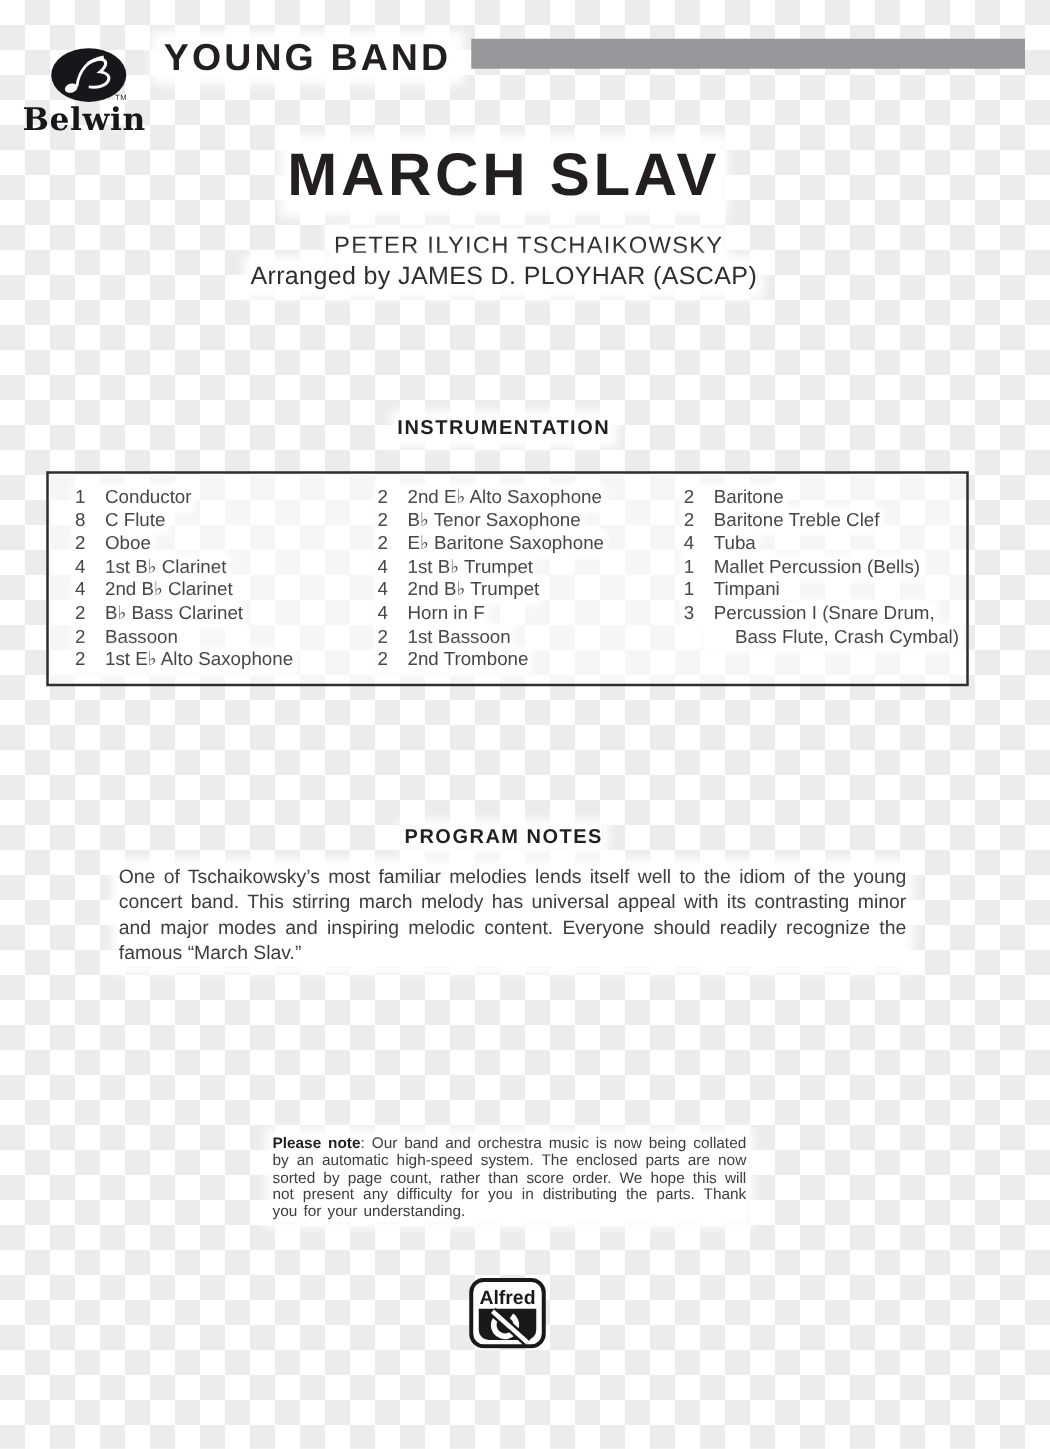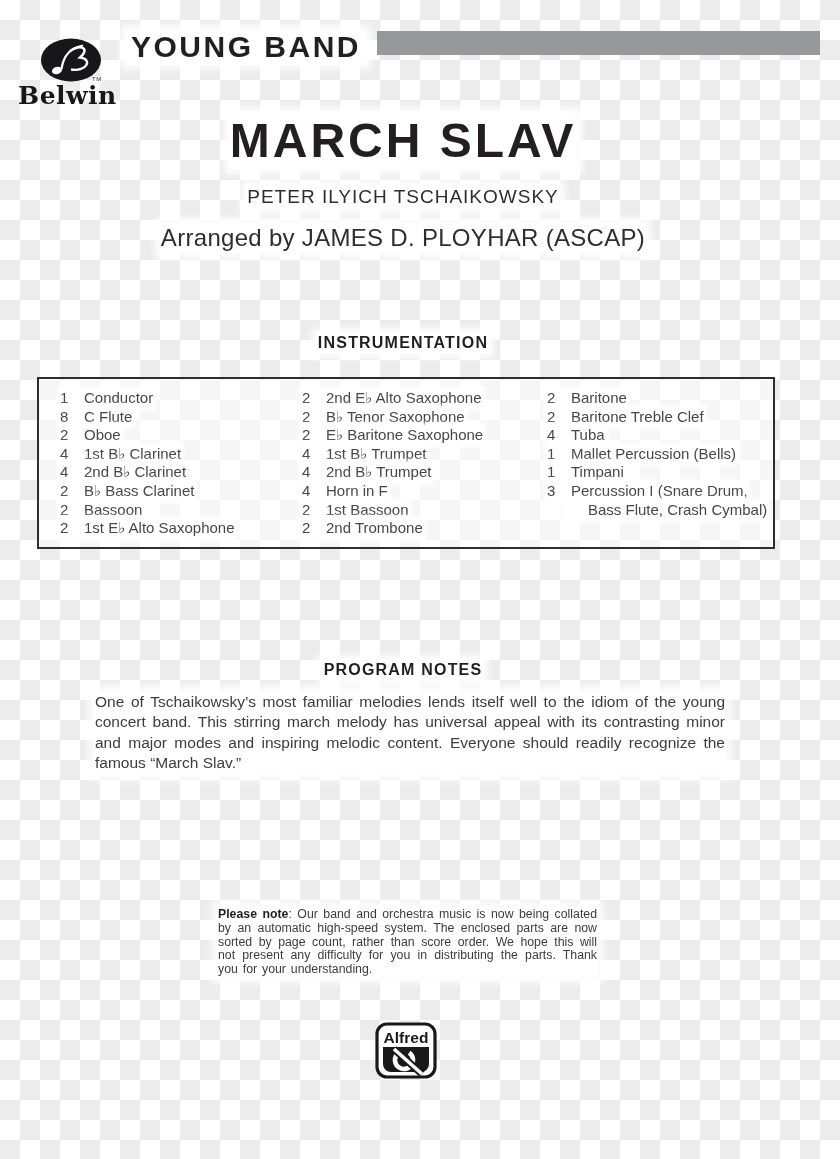--- a/index.html
+++ b/index.html
@@ -25,22 +25,22 @@
   .series-row{position:absolute;left:127px;top:31px;width:693px;height:34px;display:flex;align-items:flex-start;}
   .series-label{
     font-size:30px;font-weight:bold;color:#231f20;letter-spacing:2.5px;
     line-height:32px;padding:0 4px;
   }
   .series-bar{flex:1;height:24px;margin-left:12px;}
   
   .centered{position:absolute;left:0;width:806px;text-align:center;}
   .centered > span{display:inline-block;}
   .main-title{top:113px;font-size:48px;font-weight:900;letter-spacing:3px;color:#231f20;}
-  .composer{top:186px;font-size:19px;color:#2e2e2e;letter-spacing:1px;}
-  .arranger{top:224px;font-size:24px;color:#2e2e2e;letter-spacing:.3px;}
+  .composer{top:186px;font-size:19px;color:#2e2e2e;letter-spacing:1px;margin-left:20px;}
+  .arranger{top:210px;font-size:20px;color:#2e2e2e;letter-spacing:.3px;}
   .section-heading{font-size:16px;font-weight:bold;letter-spacing:1.2px;color:#231f20;}
   .instr-heading{top:334px;}
   .notes-heading{top:661px;}
   
   .instr-box{
     position:absolute;left:37px;top:377px;width:734px;height:168px;
     border:2px solid #2f2d2e;overflow:hidden;background:rgba(255,255,255,.55);
   }
   .instr-col{position:absolute;top:10px;}
   .col-0{left:21px;width:242px;}

